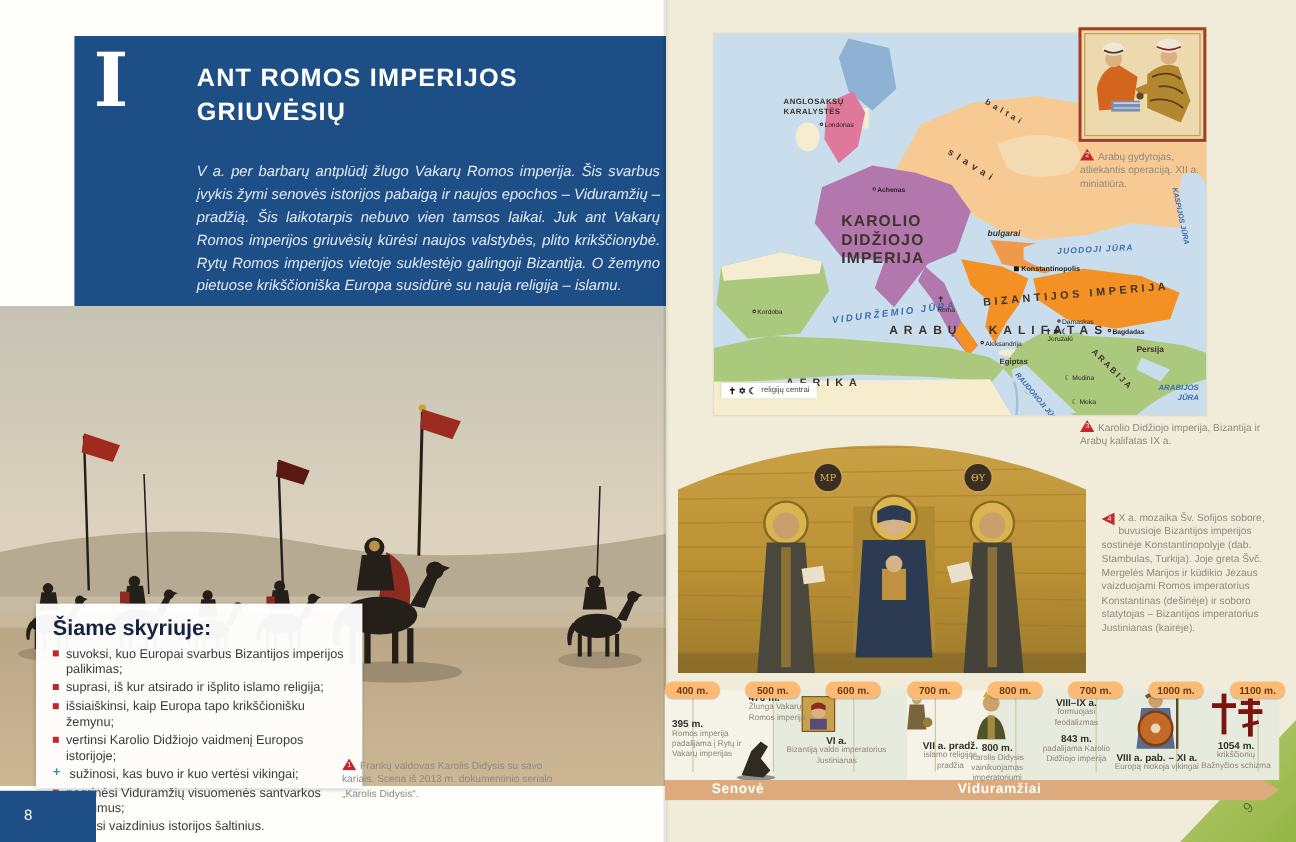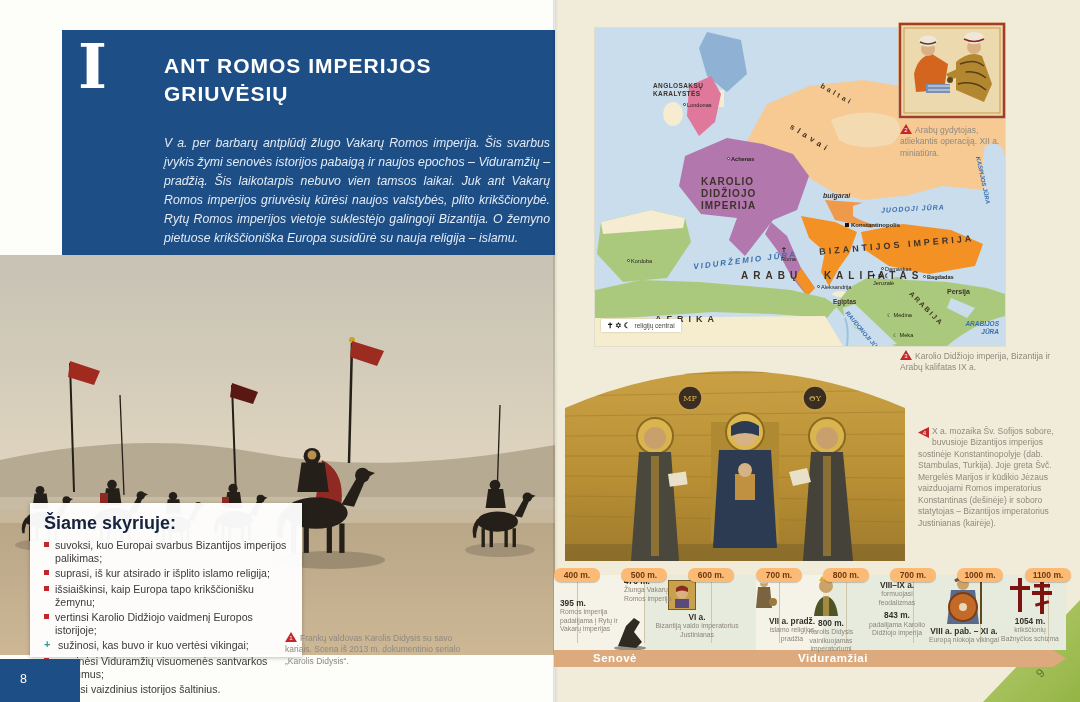--- a/index.html
+++ b/index.html
@@ -218,21 +218,21 @@
         <path d="M0,262 L46,252 L104,254 L152,258 L196,262 L230,270 L242,278 L232,290 L178,286 L118,284 L58,288 L0,292 Z" fill="#abc97d"></path>
         <path d="M0,290 L230,288 L248,318 L0,318 Z" fill="#f6ecce"></path>
         <path d="M240,278 L254,260 L272,250 L312,252 L352,254 L392,260 L410,266 L410,318 L300,318 L260,300 Z" fill="#abc97d"></path>
         <path d="M248,280 L260,276 L302,316 L288,318 L250,292 Z" fill="#c9ddec"></path>
         <path d="M356,270 L380,280 L372,290 L352,280 Z" fill="#c9ddec"></path>
         <path d="M352,318 L410,318 L410,288 Q378,296 352,318 Z" fill="#c9ddec"></path>
         <path d="M250,290 Q254,300 252,318" stroke="#9cc3dd" stroke-width="2" fill="none"></path>
       </svg>
 
       <span class="ml wrap" style="left:58px; top:54px; width:66px; font-size:6.5px; letter-spacing:0.4px;">ANGLOSAKSŲ KARALYSTĖS</span>
-      <span class="ml wrap" style="left:106px; top:148px; width:78px; font-size:10px; letter-spacing:1px;">KAROLIO DIDŽIOJO IMPERIJA</span>
+      <span class="ml wrap" style="left:106px; top:148px; width:78px; font-size:13px; letter-spacing:1px;">KAROLIO DIDŽIOJO IMPERIJA</span>
       <span class="ml" style="left:224px; top:212px; font-size:9px; letter-spacing:3px; transform:rotate(-5deg);">BIZANTIJOS IMPERIJA</span>
       <span class="ml" style="left:146px; top:242px; font-size:10px; letter-spacing:5px; word-spacing:14px;">ARABŲ KALIFATAS</span>
       <span class="ml" style="left:60px; top:286px; font-size:9px; letter-spacing:5px;">AFRIKA</span>
       <span class="ml" style="left:318px; top:262px; font-size:7px; letter-spacing:2px; transform:rotate(45deg); transform-origin:left top;">ARABIJA</span>
       <span class="ml" style="left:352px; top:260px; font-size:7px;">Persija</span>
       <span class="ml" style="left:238px; top:270px; font-size:6.5px;">Egiptas</span>
       <span class="ml" style="left:228px; top:54px; font-size:7px; letter-spacing:3px; transform:rotate(30deg); transform-origin:left top;">baltai</span>
       <span class="ml" style="left:198px; top:94px; font-size:8px; letter-spacing:4px; transform:rotate(32deg); transform-origin:left top;">slavai</span>
       <span class="ml" style="left:228px; top:164px; font-size:7px; font-style:italic;">bulgarai</span>
 

